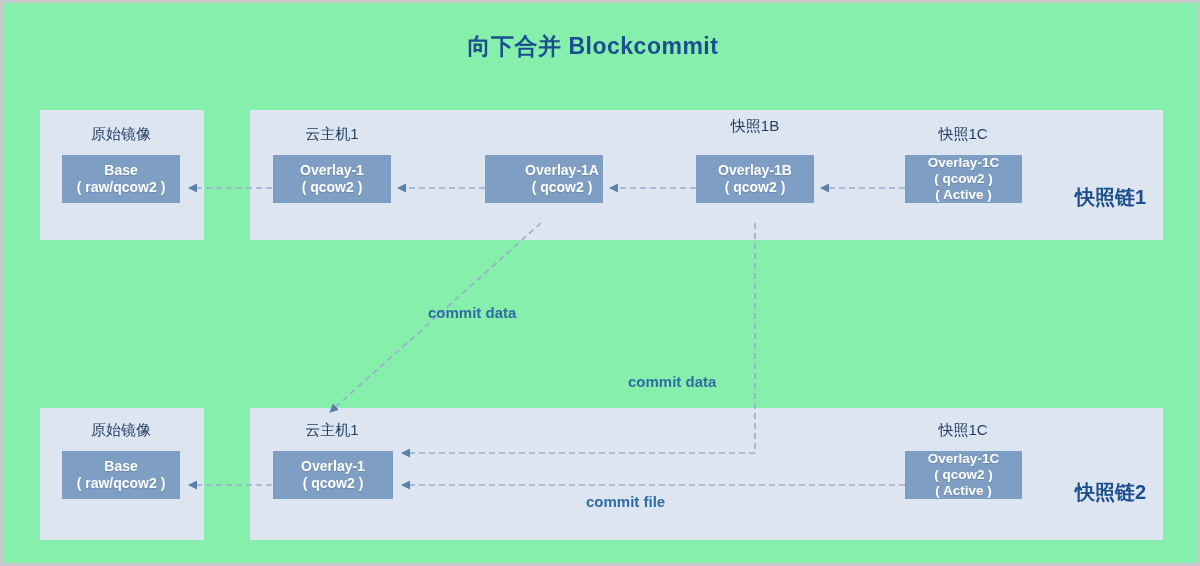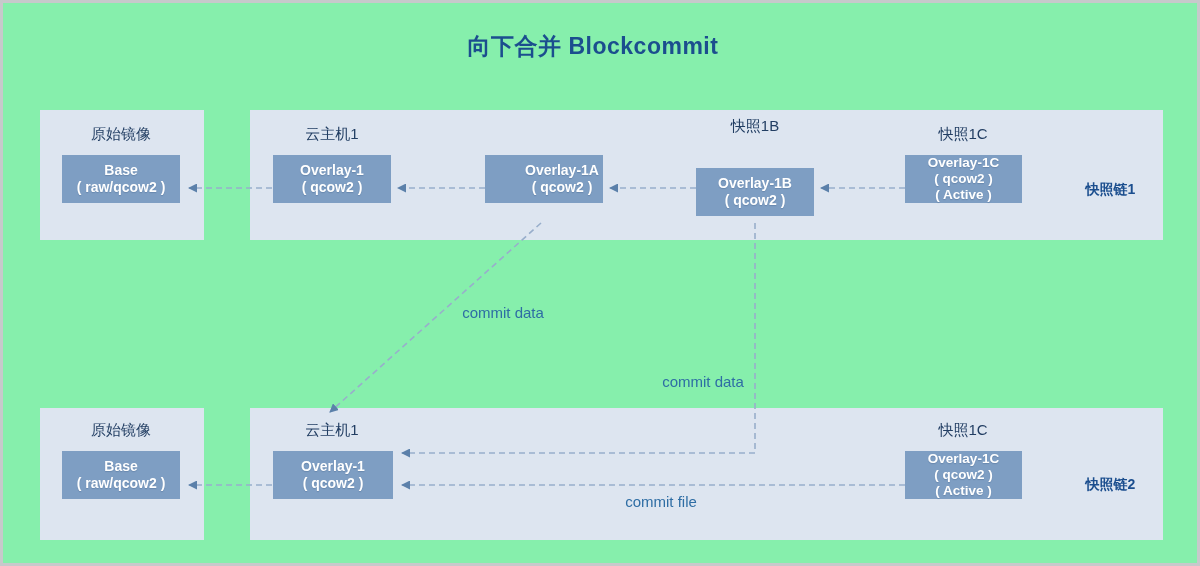--- a/index.html
+++ b/index.html
@@ -51,31 +51,31 @@
     text-align: center;
     font-size: 14px;
     font-weight: 700;
     line-height: 17px;
     text-shadow: 0 1px 1px rgba(40,70,110,0.25);
   }
   .chain-name {
     position: absolute;
     width: 135px;
     text-align: center;
-    font-size: 14px;
+    font-size: 20px;
     font-weight: 700;
     color: #1b4e8e;
     line-height: 20px;
+    margin-top: 8px;
   }
   .anno {
     position: absolute;
     width: 150px;
-    text-align: center;
     font-size: 15px;
-    font-weight: 400;
+    font-weight: 700;
     color: #2e6da4;
     line-height: 18px;
   }
   svg.arrows { position: absolute; left: 0; top: 0; pointer-events: none; }
   .dashline {
     fill: none;
     stroke: #98aecb;
     stroke-width: 1.6;
     stroke-dasharray: 6 4;
   }
@@ -119,21 +119,21 @@
     <span>( raw/qcow2 )</span>
   </div>
   <div class="node" style="left:270px;top:152px;width:118px;">
     <span>Overlay-1</span>
     <span>( qcow2 )</span>
   </div>
   <div class="node" style="left:482px;top:152px;width:118px;padding-left:36px;">
     <span>Overlay-1A</span>
     <span>( qcow2 )</span>
   </div>
-  <div class="node" style="left:693px;top:165px;width:118px;">
+  <div class="node" style="left:693px;top:152px;width:118px;">
     <span>Overlay-1B</span>
     <span>( qcow2 )</span>
   </div>
   <div class="node" style="left:902px;top:152px;width:117px;font-size:13.5px;line-height:16px;">
     <span>Overlay-1C</span>
     <span>( qcow2 )</span>
     <span>( Active )</span>
   </div>
 
   <div class="chain-name" style="left:1040px;top:176px;">快照链1</div>

